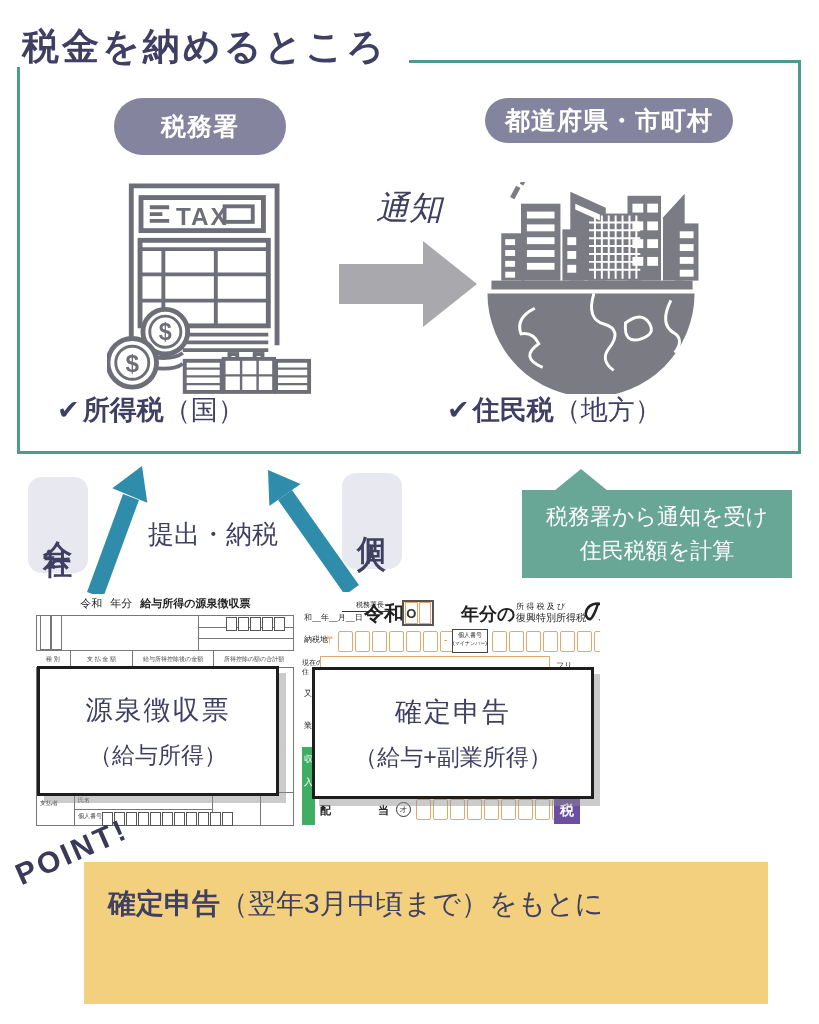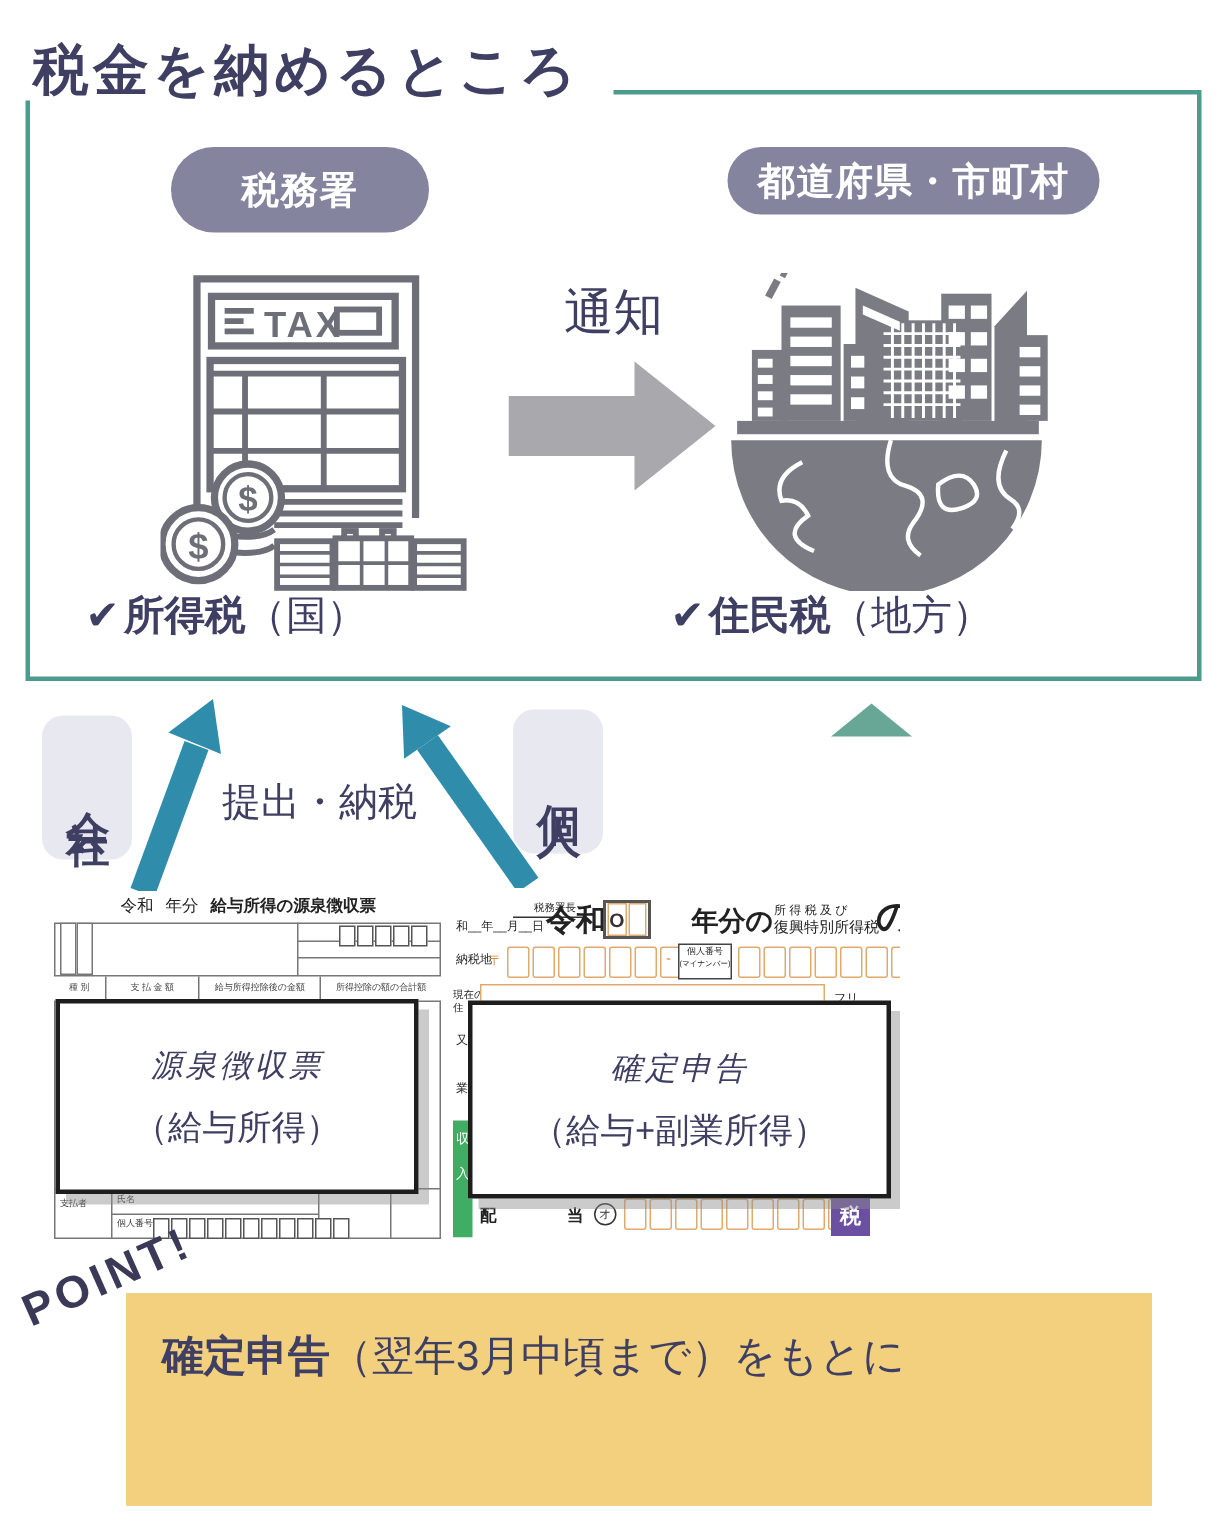--- a/index.html
+++ b/index.html
@@ -8,21 +8,21 @@
   .abs{position:absolute;}
 
   
   .frame{left:17px;top:60px;width:778px;height:388px;border:3px solid #4d9a8f;}
   .title{left:0;top:22px;width:100%;text-align:left;z-index:2;}
   .title span{background:#fff;padding:0 22px;font-size:37px;font-weight:600;letter-spacing:3px;color:#3f3f63;}
   .pill{background:#84849e;border-radius:29px;color:#fff;font-weight:bold;font-size:25px;
         display:flex;align-items:center;justify-content:center;letter-spacing:1px;z-index:1;}
   .pill-left{left:114px;top:98px;width:172px;height:57px;}
   .pill-right{left:485px;top:98px;width:248px;height:45px;}
-  .notify-label{left:339px;top:186px;width:140px;text-align:center;font-size:33px;font-weight:500;}
+  .notify-label{left:339px;top:186px;width:140px;text-align:center;font-size:33px;font-weight:500;font-style:italic;}
   .check-line{top:392px;font-size:27px;white-space:nowrap;}
   .check-left{left:57px;width:280px;}
   .check-right{left:447px;width:300px;}
   .check-line .nm{font-weight:bold;}
   .check-line .mk{font-weight:bold;margin-right:3px;}
 
   
   .tag-box{background:#e8e8f0;border-radius:14px;display:flex;align-items:center;justify-content:center;
            font-size:29px;font-weight:600;writing-mode:vertical-rl;text-orientation:upright;letter-spacing:8px;}
   .company{left:28px;top:477px;width:60px;height:96px;}
@@ -62,21 +62,21 @@
            text-align:center;line-height:1.3;padding-top:2px;box-sizing:border-box;}
   .greenbar{position:absolute;left:0;top:155px;width:13px;height:78px;background:#3fae64;color:#fff;
             font-size:9px;text-align:center;line-height:1.0;padding-top:8px;box-sizing:border-box;}
   .greenbar div{margin-bottom:14px;}
   .zei{position:absolute;left:252px;top:206px;width:26px;height:26px;background:#6b4fa0;color:#fff;
        font-size:14px;font-weight:bold;display:flex;align-items:center;justify-content:center;}
   .cmark{position:absolute;left:94px;top:210px;width:13px;height:13px;border:1px solid #333;border-radius:50%;
          font-size:8px;color:#333;display:flex;align-items:center;justify-content:center;background:#fff;}
   .doc-label{position:absolute;background:#fff;border:3px solid #1d1d1d;box-shadow:7px 7px 0 rgba(140,140,140,.45);
              display:flex;flex-direction:column;align-items:center;justify-content:center;z-index:3;}
-  .doc-label .dl-title{font-size:21px;letter-spacing:2px;font-style:italic;}
+  .doc-label .dl-title{font-size:27px;letter-spacing:2px;}
   .doc-label .dl-sub{font-size:23px;margin-top:12px;}
   .doc-label.llabel{left:7px;top:72px;width:236px;height:124px;}
   .doc-label.rlabel{left:10px;top:75px;width:276px;height:126px;}
 
   
   .point{left:24px;top:858px;font-size:30px;font-weight:bold;color:#3a3a58;letter-spacing:3px;
          transform:rotate(-24deg);transform-origin:left bottom;z-index:2;}
   .note{left:84px;top:862px;width:684px;height:142px;background:#f2d07e;box-sizing:border-box;
         padding:17px 0 0 24px;font-size:28px;line-height:1.8;color:#3f3f63;}
   .note b{font-weight:bold;}
@@ -195,20 +195,24 @@
     <polygon points="122,16 127.3,52.7 92.3,38.3" fill="#2f8cab"></polygon>
     <line x1="332" y1="140" x2="265" y2="45" stroke="#2f8cab" stroke-width="17"></line>
     <polygon points="248,20 280.6,34.1 249.4,55.9" fill="#2f8cab"></polygon>
   </svg>
 
   <div class="abs tag-box company">会社</div>
   <div class="abs tag-box individual">個人</div>
   <div class="abs submit-label">提出・納税</div>
 
   <div class="abs bubble-tri"></div>
+  <div class="abs bubble">
+    <div>税務署から通知を受け</div>
+    <div>住民税額を計算</div>
+  </div>
 
   <div class="abs doc doc-left">
     <div class="ld-header">
       <span>令和</span><span class="sp">年分</span><b>給与所得の源泉徴収票</b>
     </div>
     <div class="cell" style="left:6px;top:21px;width:258px;height:211px;"></div>
     <div class="cell" style="left:10px;top:21px;width:11px;height:35px;"></div>
     <div class="cell" style="left:21px;top:21px;width:11px;height:35px;"></div>
     <div class="vline" style="left:168px;top:21px;height:35px;"></div>
     <div class="hline" style="left:168px;top:33px;width:96px;"></div>

